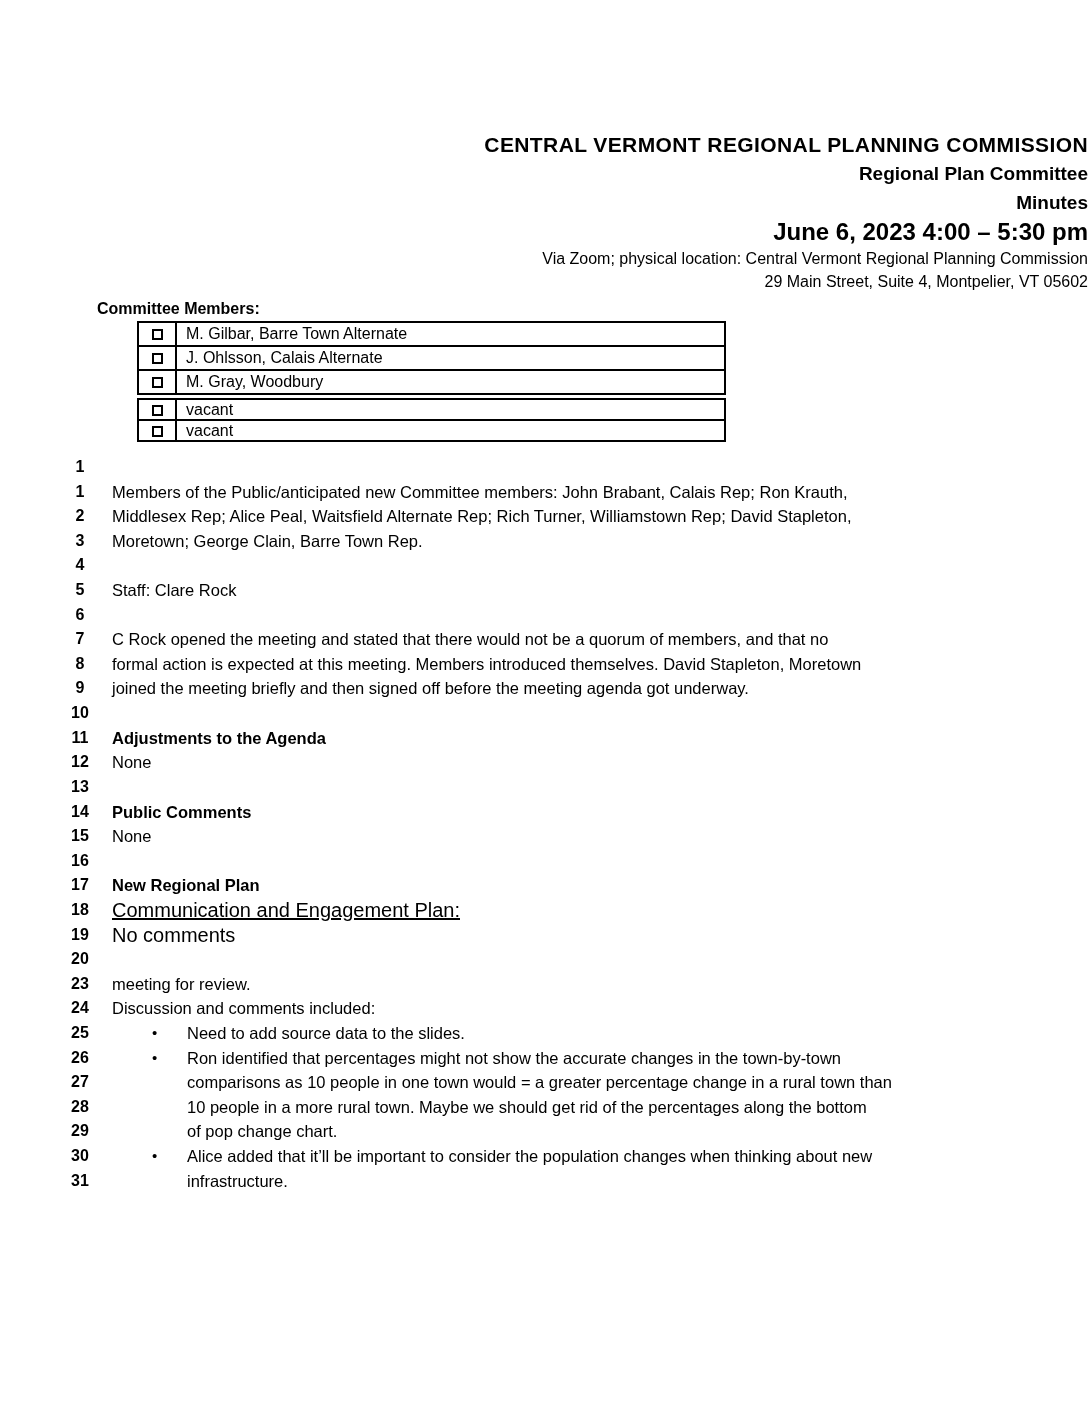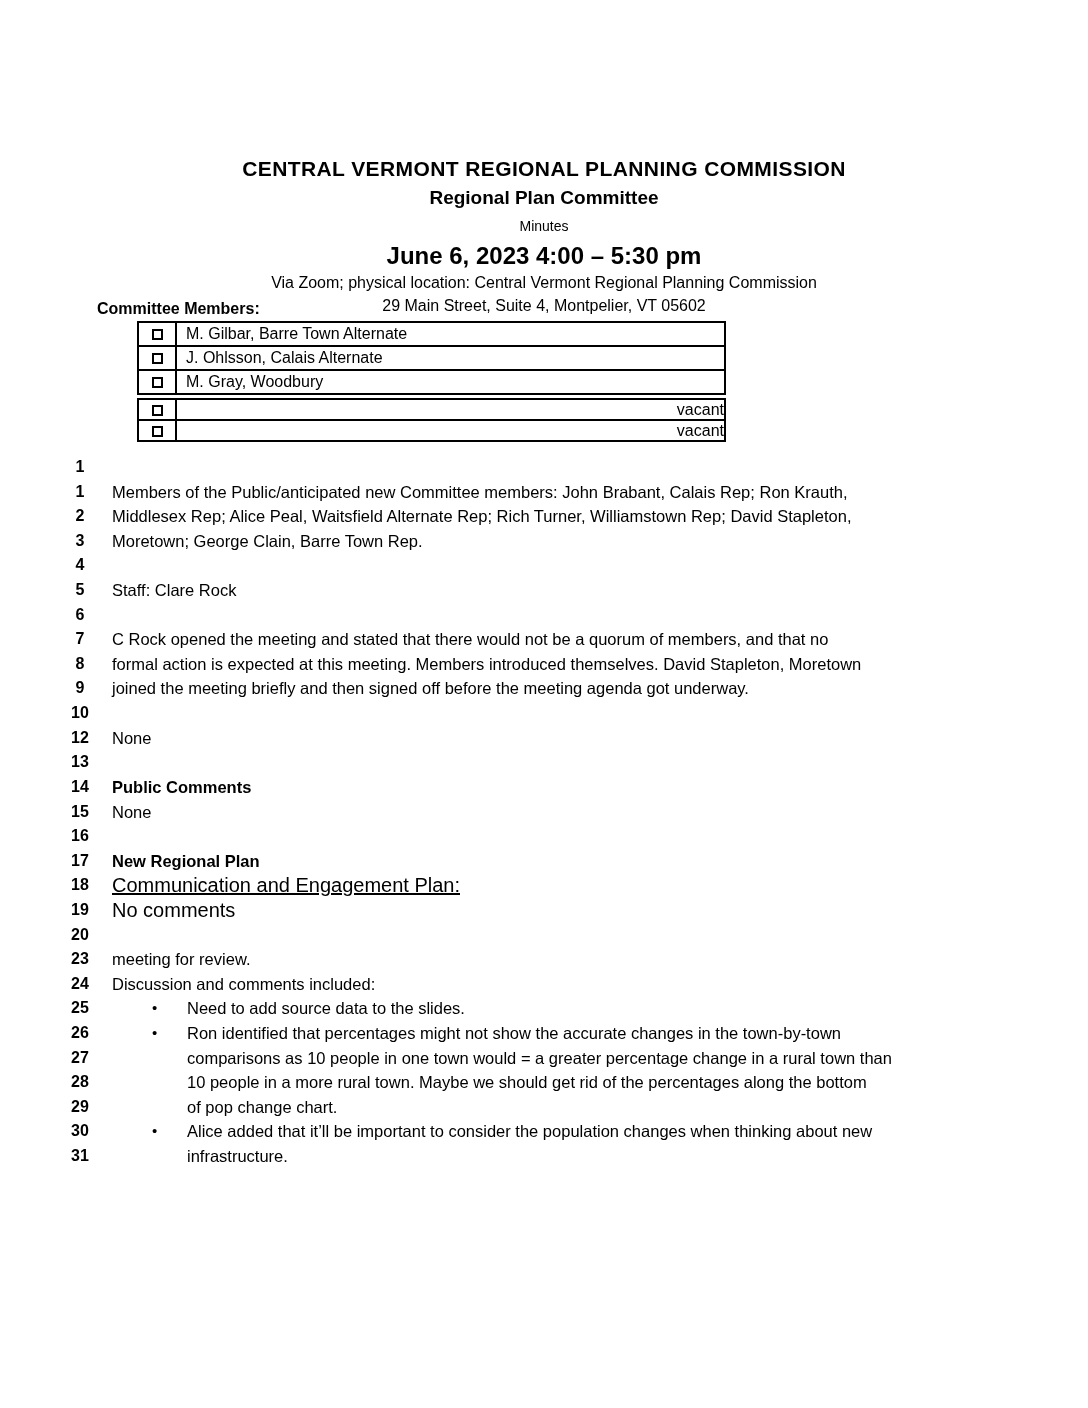--- a/index.html
+++ b/index.html
@@ -13,44 +13,43 @@
     font-family: "Liberation Sans", sans-serif;
     overflow: hidden;
     margin: 0 auto;
   }
   
   .doc-header {
     position: absolute;
     top: 130px;
     left: 0;
     width: 100%;
-    text-align: center;
-    margin-top: 24px;
+    text-align: right;
   }
   .doc-header .org      { font-size: 21px; font-weight: 700; line-height: 29px; letter-spacing: 0.4px; }
   .doc-header .cmte     { font-size: 19px; font-weight: 700; line-height: 29px; }
-  .doc-header .doctype  { font-size: 14px; font-weight: 400; line-height: 29px; }
+  .doc-header .doctype  { font-size: 19px; font-weight: 700; line-height: 29px; }
   .doc-header .datetime { font-size: 24px; font-weight: 700; line-height: 29px; }
   .doc-header .loc1     { font-size: 16px; line-height: 25px; }
   .doc-header .loc2     { font-size: 16px; line-height: 22px; }
   
   .members-label {
     position: absolute;
     left: 97px;
     top: 300px;
     font-size: 16px;
     font-weight: 700;
   }
   .members-wrap { position: absolute; left: 137px; top: 321px; width: 589px; }
   table.members-table {
     border-collapse: collapse;
     width: 589px;
     table-layout: fixed;
   }
-  table.members-table.g2 { margin-top: 3px; text-align: right; }
+  table.members-table.g2 { margin-top: 3px; }
   table.members-table td { border: 2px solid #000; }
   td.cb-cell   { width: 38px; text-align: center; vertical-align: middle; }
   td.name-cell { padding-left: 9px; font-size: 16px; vertical-align: middle; margin-top: 22px; }
   table.g1 td { height: 24px; }
   table.g2 td { height: 21px; }
   .checkbox-glyph {
     display: inline-block;
     width: 11px; height: 11px;
     border: 2px solid #000;
     vertical-align: middle;
@@ -165,20 +164,24 @@
         <span class="txt">formal action is expected at this meeting. Members introduced themselves. David Stapleton, Moretown</span>
       </div>
       <div class="line normal">
         <span class="num">9</span>
         <span class="txt">joined the meeting briefly and then signed off before the meeting agenda got underway.</span>
       </div>
       <div class="line blank">
         <span class="num">10</span>
         <span class="txt"></span>
       </div>
+      <div class="line bold">
+        <span class="num">11</span>
+        <span class="txt">Adjustments to the Agenda</span>
+      </div>
       <div class="line normal">
         <span class="num">12</span>
         <span class="txt">None</span>
       </div>
       <div class="line blank">
         <span class="num">13</span>
         <span class="txt"></span>
       </div>
       <div class="line bold">
         <span class="num">14</span>

